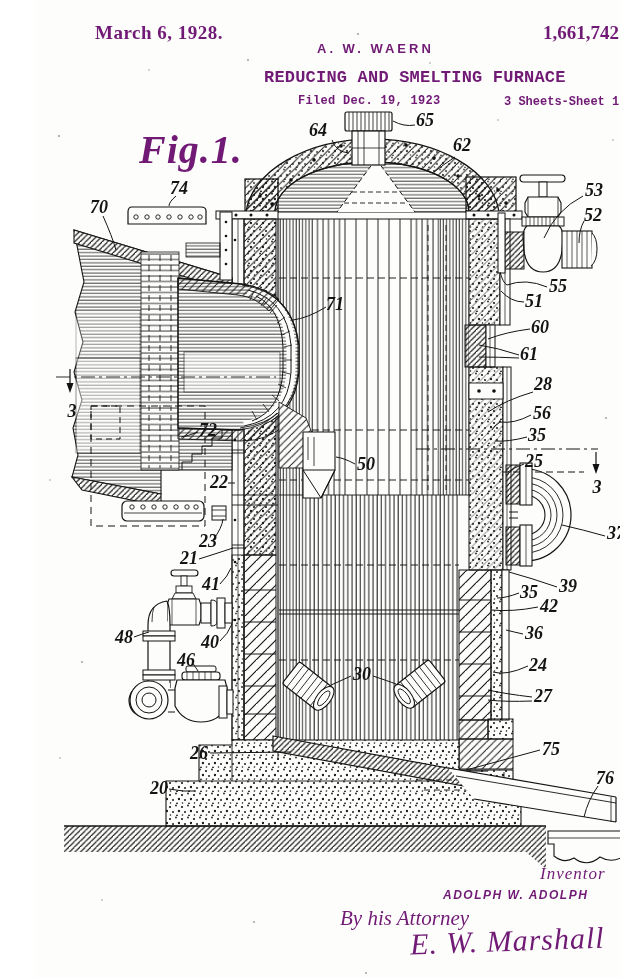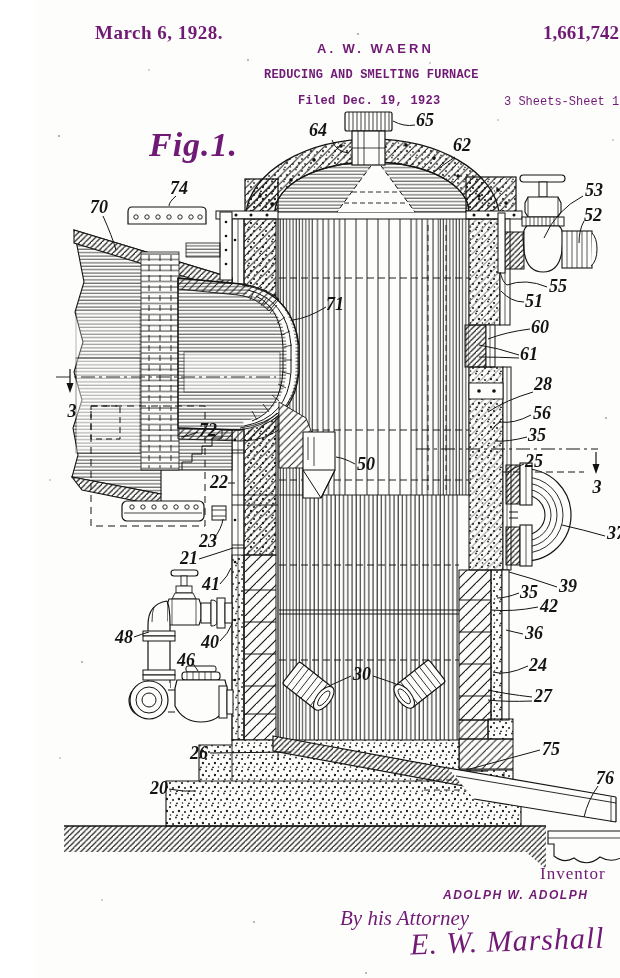--- a/index.html
+++ b/index.html
@@ -10,26 +10,26 @@
   .mono{font-family:"Liberation Mono",monospace;}
   .sans{font-family:"Liberation Sans",sans-serif;}
   svg{position:absolute;left:0;top:0;}
 </style>
 </head>
 <body>
 <div id="page">
   <div class="t ser" style="left:59px;top:22px;font-size:19px;letter-spacing:0.5px;">March 6, 1928.</div>
   <div class="t ser" style="left:507px;top:22px;font-size:19px;">1,661,742</div>
   <div class="t sans" style="left:281px;top:41px;font-size:13px;font-weight:bold;letter-spacing:3px;text-align:right;">A. W. WAERN</div>
-  <div class="t mono" style="left:228px;top:68px;font-size:12px;font-weight:bold;letter-spacing:0.2px;">REDUCING AND SMELTING FURNACE</div>
+  <div class="t mono" style="left:228px;top:68px;font-size:17px;font-weight:bold;letter-spacing:0.2px;">REDUCING AND SMELTING FURNACE</div>
   <div class="t mono" style="left:262px;top:94px;font-size:12px;font-weight:bold;letter-spacing:0.3px;text-align:right;">Filed Dec. 19, 1923</div>
-  <div class="t mono" style="left:468px;top:95px;font-size:12px;font-weight:normal;">3 Sheets-Sheet 1</div>
-  <div class="t ser" style="left:113px;top:126px;font-size:34px;font-style:italic;letter-spacing:1px;">Fig.1.</div>
-
-  <div class="t" style="left:504px;top:864px;font-size:17px;letter-spacing:1px;">Inventor</div>
+  <div class="t mono" style="left:468px;top:95px;font-size:12px;font-weight:bold;">3 Sheets-Sheet 1</div>
+  <div class="t ser" style="left:103px;top:126px;font-size:40px;font-style:italic;letter-spacing:1px;">Fig.1.</div>
+
+  <div class="t" style="left:504px;top:864px;font-size:17px;font-style:italic;letter-spacing:1px;">Inventor</div>
   <div class="t sans" style="left:407px;top:888px;font-size:12px;font-style:italic;font-weight:bold;letter-spacing:1.5px;">ADOLPH W. ADOLPH</div>
   <div class="t" style="left:304px;top:906px;font-size:21px;font-style:italic;text-align:right;">By his Attorney</div>
   <div class="t" style="left:374px;top:924px;font-size:30px;font-style:italic;letter-spacing:1px;transform:rotate(-2deg);">E. W. Marshall</div>
 
 <svg width="620" height="978" viewBox="0 0 620 978">
 <defs>
   <pattern id="stip" width="12" height="12" patternUnits="userSpaceOnUse">
     <circle cx="2" cy="3" r="1.1" fill="#1a1a1a"></circle>
     <circle cx="8" cy="1.5" r="0.9" fill="#1a1a1a"></circle>
     <circle cx="11" cy="7" r="1.2" fill="#1a1a1a"></circle>

